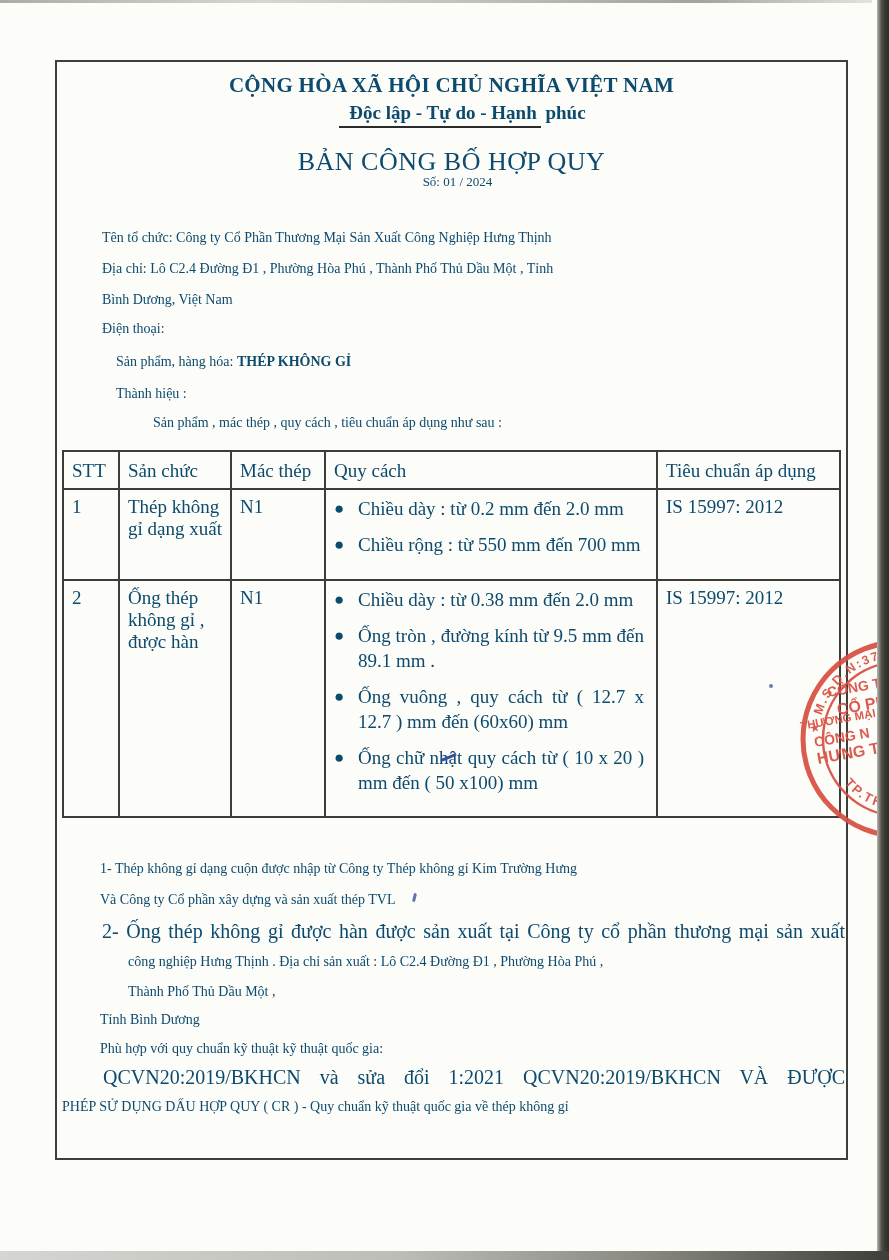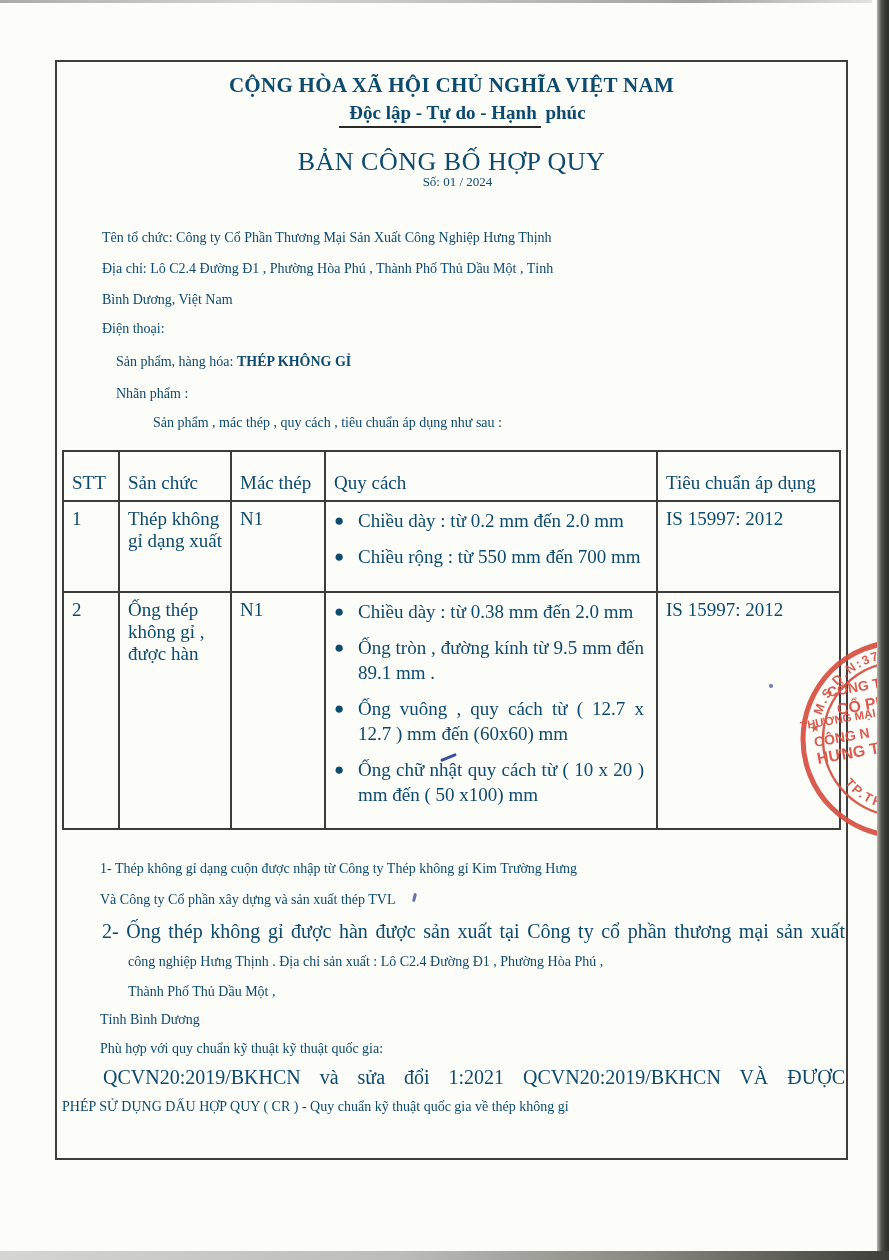--- a/index.html
+++ b/index.html
@@ -30,21 +30,21 @@
   .doc-number{top:174px;font-size:13px;padding-left:6px;}
   
   .bodyline{font-size:14px;line-height:26px;white-space:nowrap;font-family:Liberation Serif, serif;}
   .wrapline{font-size:20px;line-height:26px;}
   .just-last{text-align:justify;text-align-last:justify;white-space:normal;}
   .bold{font-weight:bold;text-align:right;}
   
   table.spec{border-collapse:collapse;table-layout:fixed;width:777px;background:transparent;z-index:2;}
   table.spec td,table.spec th{border:2px solid #3c3c3a;vertical-align:top;font-weight:normal;
     font-size:19px;text-align:left;padding:6px 8px;overflow:hidden;}
-  table.spec th{padding-top:20px;border-radius:12px;}
+  table.spec th{padding-top:8px;border-radius:12px;}
   .col-stt{width:56px;} .col-sp{width:112px;} .col-mt{width:94px;} .col-qc{width:332px;} .col-tc{width:183px;}
   .cell-center{text-align:center;}
   .cell-just{text-align:justify;}
   td.qc-cell{padding:10px 6px 4px 40px;}
   .bullet{display:flex;margin-bottom:11px;}
   .bullet .dot{width:24px;flex:0 0 24px;font-size:17px;line-height:25px;}
   .bullet .btxt{flex:1;text-align:justify;font-size:19px;line-height:25px;padding-right:4px;}
   
   .stamp{left:795px;top:633px;width:210px;height:212px;opacity:.92;z-index:5;}
   .stamp text{font-family:"Liberation Sans","DejaVu Sans",sans-serif;font-weight:bold;}
@@ -72,21 +72,21 @@
   <div class="abs center-line doc-number">Số: 01 / 2024</div>
 
   <div class="abs bodyline" style="left:102px;top:225px;">Tên tổ chức: Công ty Cổ Phần Thương Mại Sản Xuất Công Nghiệp Hưng Thịnh</div>
   <div class="abs bodyline" style="left:102px;top:256px;">Địa chỉ: Lô C2.4 Đường Đ1 , Phường Hòa Phú , Thành Phố Thủ Dầu Một , Tỉnh</div>
   <div class="abs bodyline" style="left:102px;top:287px;">Bình Dương, Việt Nam</div>
   <div class="abs bodyline" style="left:102px;top:316px;">Điện thoại:</div>
 
   <div class="abs bodyline" style="left:116px;top:349px;">
     <span>Sản phẩm, hàng hóa: </span><span class="bold">THÉP KHÔNG GỈ</span>
   </div>
-  <div class="abs bodyline" style="left:116px;top:381px;">Nhãn phẩm :</div>
+  <div class="abs bodyline" style="left:116px;top:381px;">Thành hiệu :</div>
   <div class="abs bodyline" style="left:116px;top:410px;margin-left:37px;">Sản phẩm , mác thép , quy cách , tiêu chuẩn áp dụng như sau :</div>
 
   <table class="spec abs" style="left:62px;top:450px;">
     <colgroup>
       <col class="col-stt">
         <col class="col-sp">
         <col class="col-mt">
         <col class="col-qc">
         <col class="col-tc">
     </colgroup>

